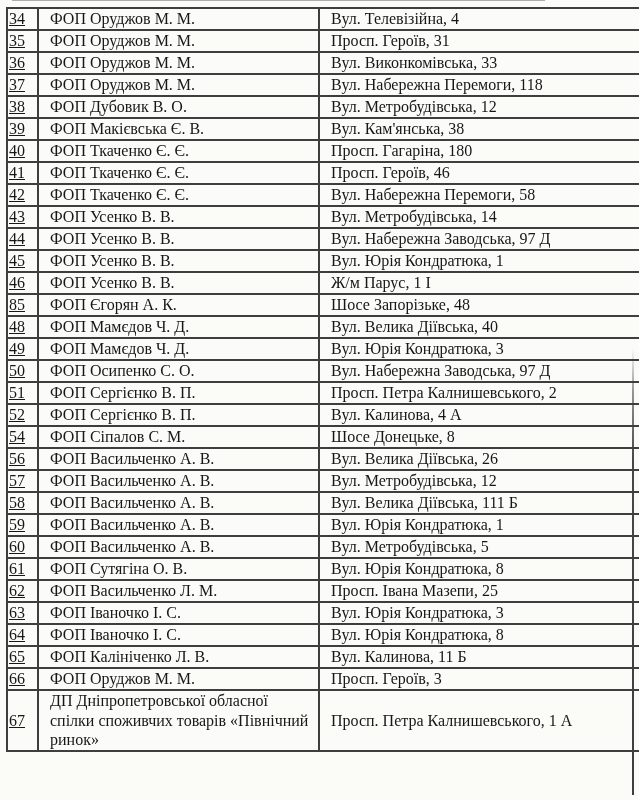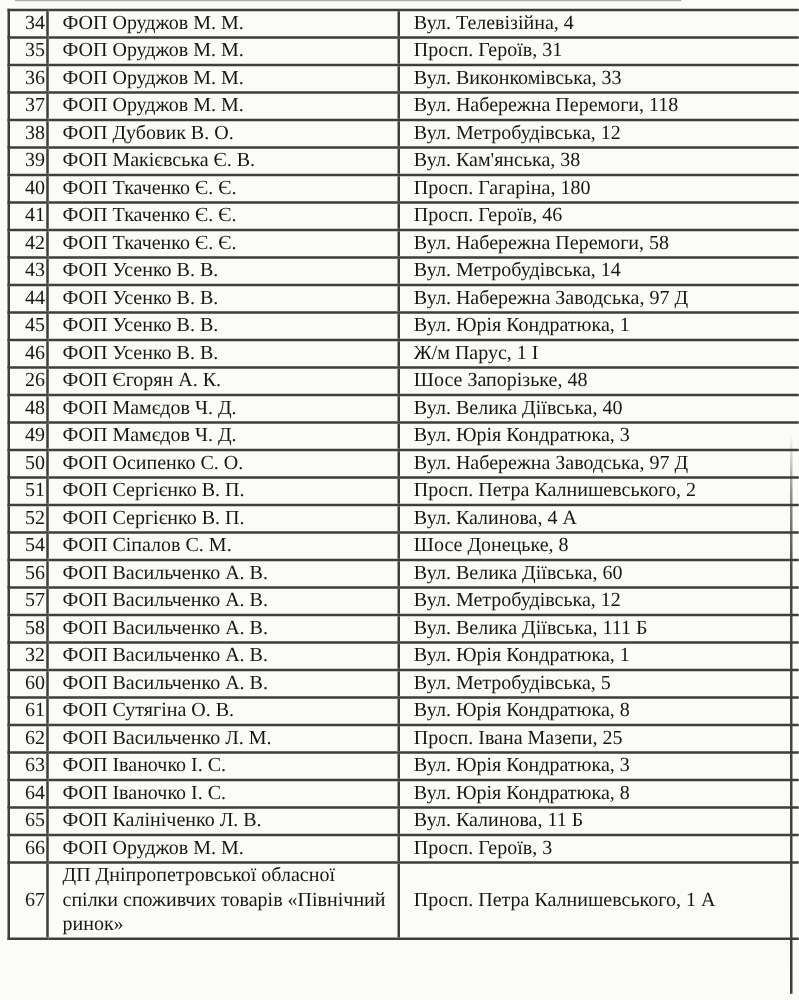--- a/index.html
+++ b/index.html
@@ -46,21 +46,22 @@
     border: 2px solid var(--line, #3e3e3e);
     border-right: 0;
     font-size: 16px;
     line-height: 19.5px;
     padding: 0 4px 0 11px;
     vertical-align: middle;
     overflow: hidden;
     white-space: normal;
   }
   table.scan-table td:first-child {
-    padding-left: 12px;
+    padding-left: 1px;
+    text-decoration: underline;
   }
   
   .right-border-segment {
     position: absolute;
     left: 632px;
     top: 348px;
     width: 2px;
     height: 447px;
     background: linear-gradient(to bottom,
       rgba(62,62,62,0) 0%,
@@ -141,21 +142,21 @@
           <td>45</td>
           <td>ФОП Усенко В. В.</td>
           <td>Вул. Юрія Кондратюка, 1</td>
         </tr>
         <tr>
           <td>46</td>
           <td>ФОП Усенко В. В.</td>
           <td>Ж/м Парус, 1 І</td>
         </tr>
         <tr>
-          <td>26</td>
+          <td>85</td>
           <td>ФОП Єгорян А. К.</td>
           <td>Шосе Запорізьке, 48</td>
         </tr>
         <tr>
           <td>48</td>
           <td>ФОП Мамєдов Ч. Д.</td>
           <td>Вул. Велика Діївська, 40</td>
         </tr>
         <tr>
           <td>49</td>
@@ -178,34 +179,34 @@
           <td>Вул. Калинова, 4 А</td>
         </tr>
         <tr>
           <td>54</td>
           <td>ФОП Сіпалов С. М.</td>
           <td>Шосе Донецьке, 8</td>
         </tr>
         <tr>
           <td>56</td>
           <td>ФОП Васильченко А. В.</td>
-          <td>Вул. Велика Діївська, 60</td>
+          <td>Вул. Велика Діївська, 26</td>
         </tr>
         <tr>
           <td>57</td>
           <td>ФОП Васильченко А. В.</td>
           <td>Вул. Метробудівська, 12</td>
         </tr>
         <tr>
           <td>58</td>
           <td>ФОП Васильченко А. В.</td>
           <td>Вул. Велика Діївська, 111 Б</td>
         </tr>
         <tr>
-          <td>32</td>
+          <td>59</td>
           <td>ФОП Васильченко А. В.</td>
           <td>Вул. Юрія Кондратюка, 1</td>
         </tr>
         <tr>
           <td>60</td>
           <td>ФОП Васильченко А. В.</td>
           <td>Вул. Метробудівська, 5</td>
         </tr>
         <tr>
           <td>61</td>

